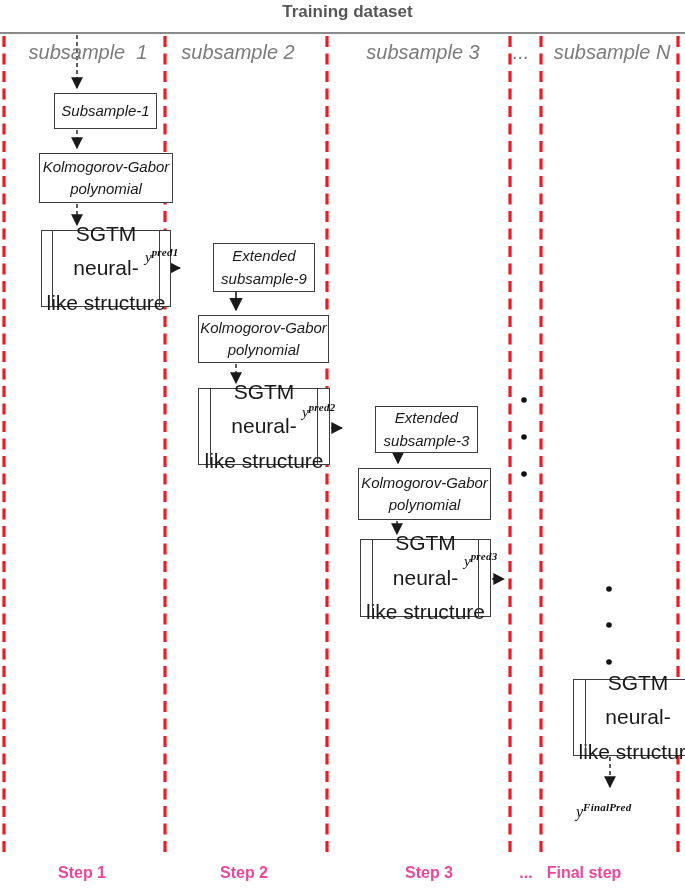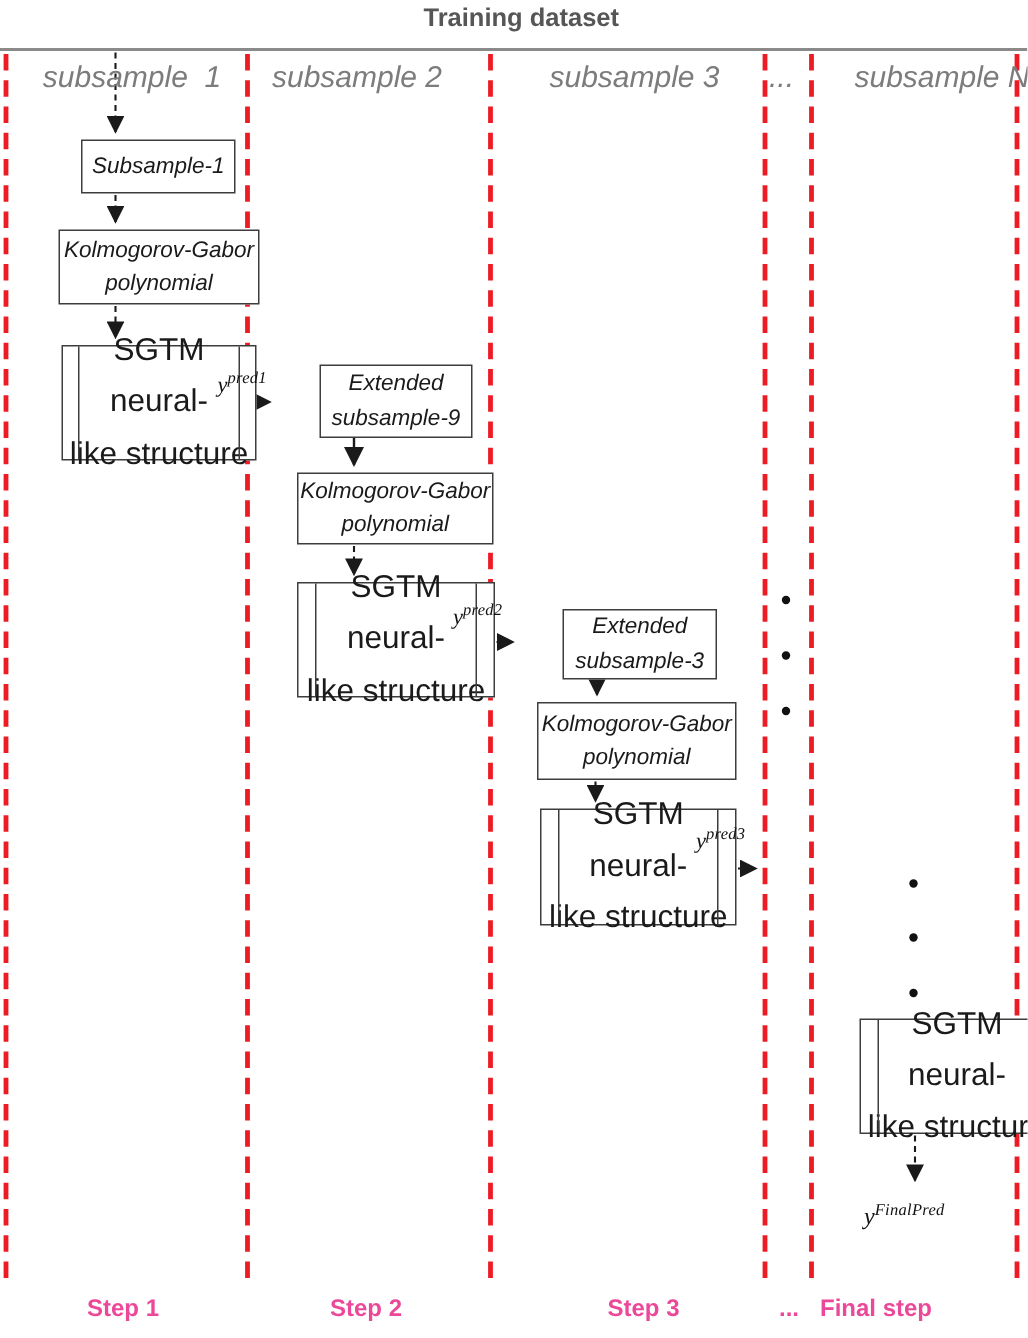--- a/index.html
+++ b/index.html
@@ -29,21 +29,21 @@
   }
   .box.italic{font-style:italic;}
   .box.sgtm{font-size:21px;line-height:1.65;}
   .sgtm-line{
     position:absolute;top:0;bottom:0;width:0;border-left:1.6px solid #3d3d3d;
   }
   .ylab{
     position:absolute;font-family:"Liberation Serif",serif;font-style:italic;
     font-size:15px;color:#111;z-index:3;white-space:nowrap;
   }
-  .ylab sup{font-size:11px;vertical-align:super;letter-spacing:.2px;}
+  .ylab sup{font-size:11px;vertical-align:super;letter-spacing:.2px;font-weight:bold;}
   
   .b-sub1 {left:26px; top:93px; width:103px;height:36px;}
   .b-kg1  {left:11px; top:153px;width:134px;height:50px;}
   .b-sgtm1{left:13px; top:230px;width:130px;height:77px;}
   .b-ext2 {left:185px;top:243px;width:102px;height:49px;}
   .b-kg2  {left:170px;top:315px;width:131px;height:48px;}
   .b-sgtm2{left:170px;top:388px;width:132px;height:77px;}
   .b-ext3 {left:347px;top:406px;width:103px;height:47px;}
   .b-kg3  {left:330px;top:468px;width:133px;height:52px;}
   .b-sgtm3{left:332px;top:539px;width:131px;height:78px;}
@@ -98,21 +98,21 @@
       <circle cx="609" cy="589" r="2.8"></circle>
       <circle cx="609" cy="625" r="2.8"></circle>
       <circle cx="609" cy="662" r="2.8"></circle>
     </g>
   </svg>
 
   <div class="col-header" style="left:88px">subsample  1</div>
   <div class="col-header" style="left:238px">subsample 2</div>
   <div class="col-header" style="left:423px">subsample 3</div>
   <div class="col-header" style="left:521px">...</div>
-  <div class="col-header" style="left:628px">subsample N</div>
+  <div class="col-header" style="left:612px">subsample N</div>
 
   <div class="box italic b-sub1">
     <span>Subsample-1</span>
   </div>
   <div class="box italic b-kg1">
     <span>Kolmogorov-Gabor</span>
     <span>polynomial</span>
   </div>
   <div class="box sgtm b-sgtm1">
     <div class="sgtm-line" style="left:10px"></div>

